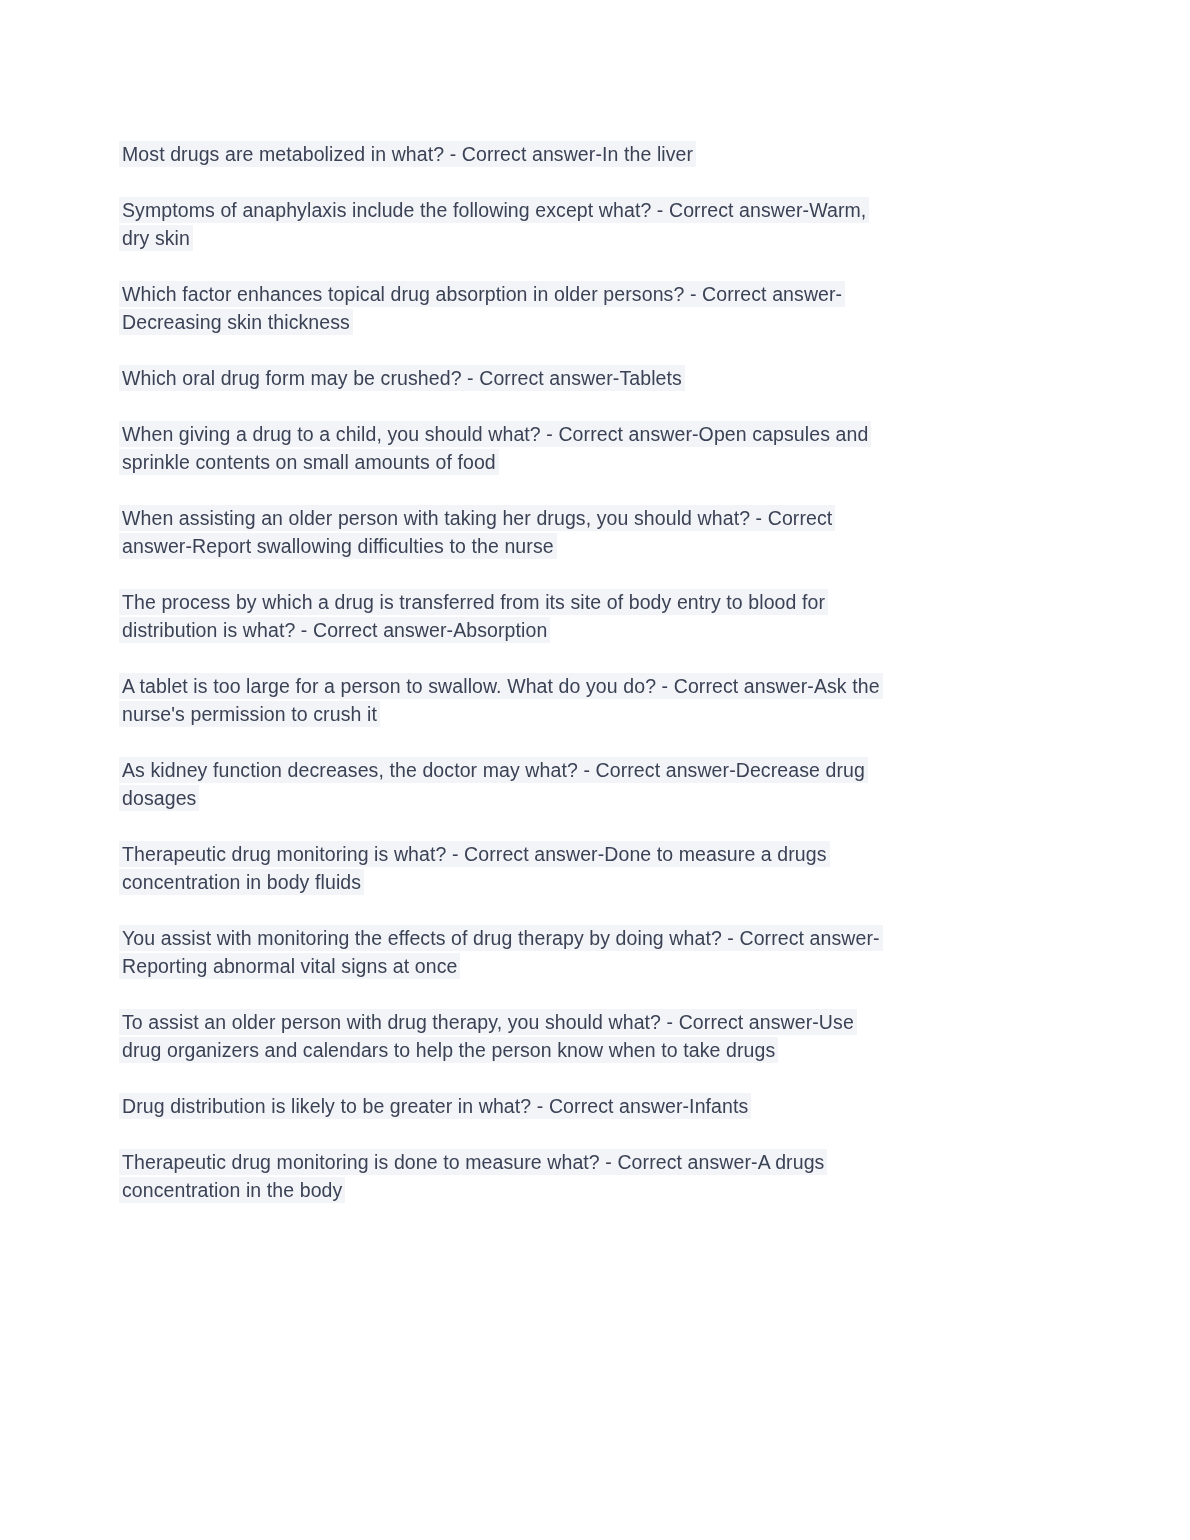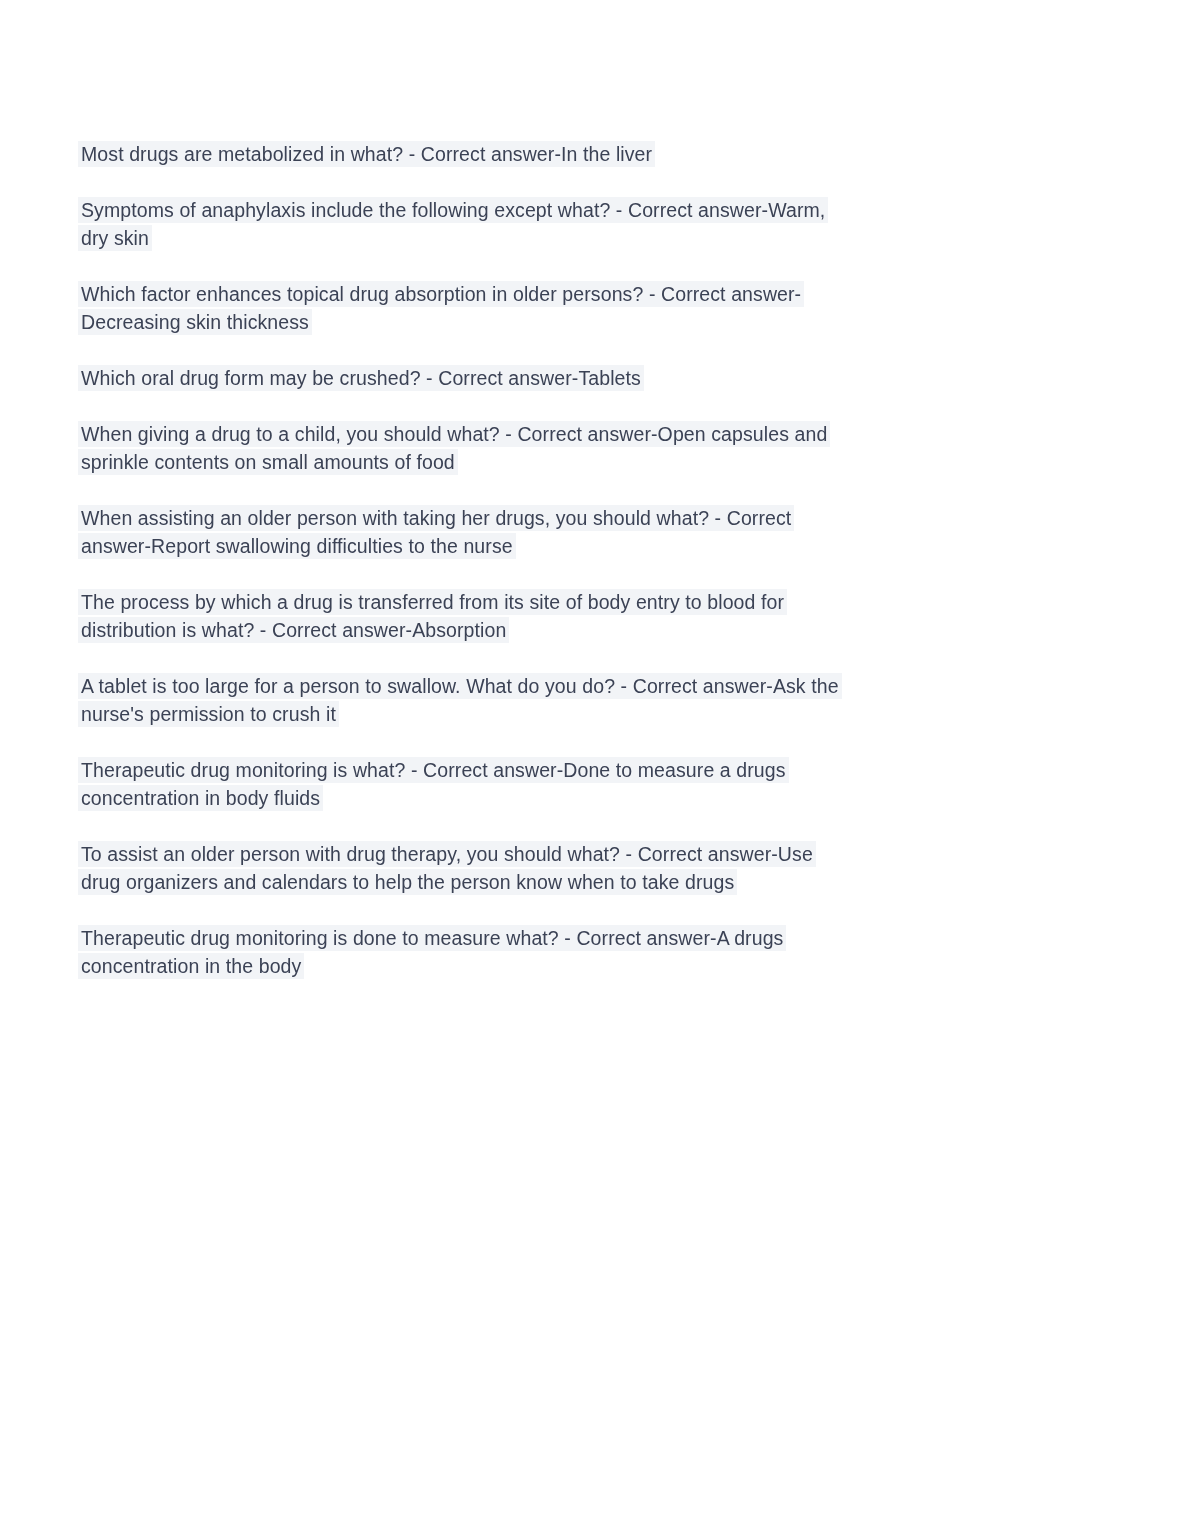--- a/index.html
+++ b/index.html
@@ -10,21 +10,21 @@
   *{box-sizing:border-box;}
   html,body{margin:0;padding:0;background:var(--page-bg);}
   .page{
     width:1190px;
     height:1540px;
     background:var(--page-bg);
     overflow:hidden;
     position:relative;
   }
   .doc-content{
-    padding:140px 100px 0 78px;
+    padding:140px 100px 0 119px;
   }
   p.qa{
     margin:0 0 28px 0;
     font-family:"Liberation Sans", sans-serif;
     font-size:19.5px;
     line-height:28px;
     color:var(--text-color);
     letter-spacing:0.1px;
   }
   span.hl{
@@ -41,17 +41,20 @@
   <main class="doc-content">
 
   <p class="qa"><span class="hl">Most drugs are metabolized in what? - Correct answer-In the liver</span></p>
       <p class="qa"><span class="hl">Symptoms of anaphylaxis include the following except what? - Correct answer-Warm,<br>dry skin</span></p>
       <p class="qa"><span class="hl">Which factor enhances topical drug absorption in older persons? - Correct answer-<br>Decreasing skin thickness</span></p>
       <p class="qa"><span class="hl">Which oral drug form may be crushed? - Correct answer-Tablets</span></p>
       <p class="qa"><span class="hl">When giving a drug to a child, you should what? - Correct answer-Open capsules and<br>sprinkle contents on small amounts of food</span></p>
       <p class="qa"><span class="hl">When assisting an older person with taking her drugs, you should what? - Correct<br>answer-Report swallowing difficulties to the nurse</span></p>
       <p class="qa"><span class="hl">The process by which a drug is transferred from its site of body entry to blood for<br>distribution is what? - Correct answer-Absorption</span></p>
       <p class="qa"><span class="hl">A tablet is too large for a person to swallow. What do you do? - Correct answer-Ask the<br>nurse's permission to crush it</span></p>
+      <p class="qa"><span class="hl">As kidney function decreases, the doctor may what? - Correct answer-Decrease drug<br>dosages</span></p>
       <p class="qa"><span class="hl">Therapeutic drug monitoring is what? - Correct answer-Done to measure a drugs<br>concentration in body fluids</span></p>
+      <p class="qa"><span class="hl">You assist with monitoring the effects of drug therapy by doing what? - Correct answer-<br>Reporting abnormal vital signs at once</span></p>
       <p class="qa"><span class="hl">To assist an older person with drug therapy, you should what? - Correct answer-Use<br>drug organizers and calendars to help the person know when to take drugs</span></p>
+      <p class="qa"><span class="hl">Drug distribution is likely to be greater in what? - Correct answer-Infants</span></p>
       <p class="qa"><span class="hl">Therapeutic drug monitoring is done to measure what? - Correct answer-A drugs<br>concentration in the body</span></p>
     </main>
 </div>
 
 </body></html>

